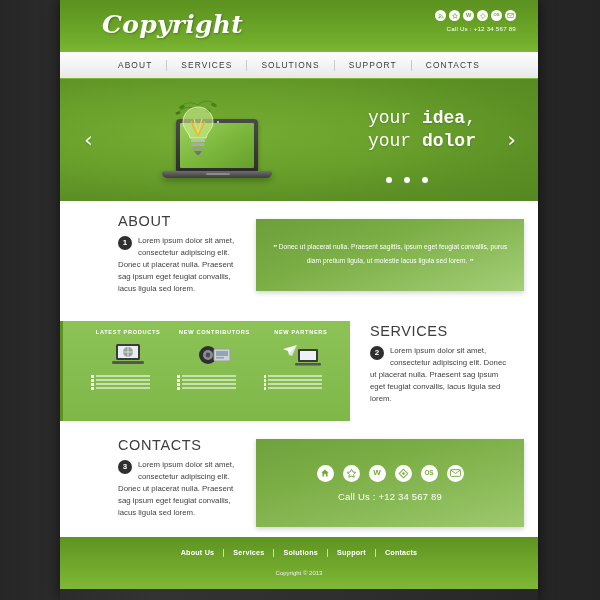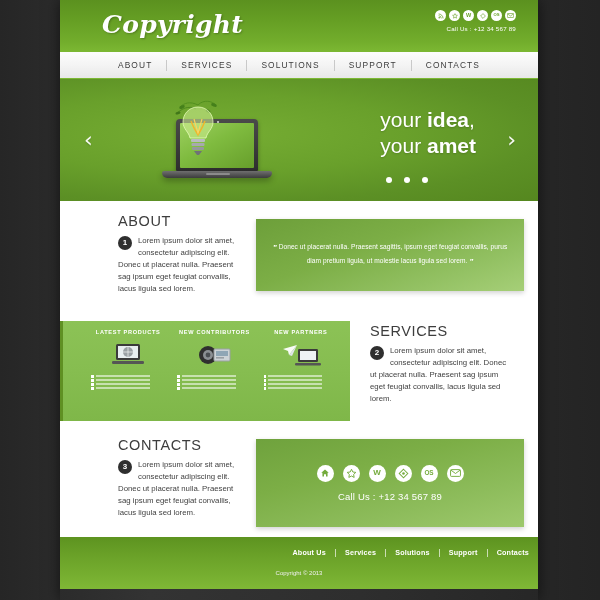--- a/index.html
+++ b/index.html
@@ -66,23 +66,24 @@
   }
   .hero-arrow{
     position:absolute; top:50%; transform:translateY(-50%);
     color:#fff; font-size:22px; line-height:1; opacity:.95;
     font-family:"DejaVu Sans", sans-serif;
     text-shadow:0 1px 2px rgba(0,0,0,.2);
   }
   .hero-arrow.left{ left:24px; }
   .hero-arrow.right{ right:22px; }
   .hero-text{
-    position:absolute; right:62px; top:28px; text-align:left;
-    color:#ffffff; font-size:21px; line-height:1.25;
+    position:absolute; right:62px; top:28px; text-align:center;
+    color:#ffffff; font-size:18px; line-height:1.25;
     text-shadow:0 1px 2px rgba(0,0,0,.18);
+    font-family:Liberation Mono, monospace;
   }
   .hero-text b{ font-weight:bold; }
   .hero-dots{ position:absolute; right:110px; bottom:18px; display:flex; gap:12px; }
   .hero-dots i{ width:6px;height:6px;border-radius:50%;background:#fff;display:block; }
 
   
   .illus{ position:absolute; left:88px; top:8px; width:130px; height:110px; }
   .lid{
     position:absolute; left:28px; top:32px; width:82px; height:52px;
     background:linear-gradient(180deg,#4a4a4a,#2e2e2e);
@@ -173,21 +174,21 @@
     color:#74ab3c; font-size:8px; font-weight:bold; line-height:1;
   }
   .con-call{ color:#ffffff; font-size:9.5px; letter-spacing:.2px; }
 
   
   .footer{
     position:relative; height:52px;
     background:linear-gradient(180deg,#5d9320 0%,#6aa128 35%,#75ad2f 70%,#7fb836 100%);
     text-align:center; padding-top:11px;
   }
-  .fnav{ display:flex; align-items:center; justify-content:flex-end; }
+  .fnav{ display:flex; align-items:center; justify-content:center; }
   .fnav a{
     color:#ffffff; font-size:7.2px; font-weight:bold; text-decoration:none; padding:0 9px;
     letter-spacing:.2px;
   }
   .fnav .fsep{ width:1px;height:8px;background:rgba(255,255,255,.65); }
   .copy{ margin-top:13px; color:#f0f0f0; font-size:6px; }
 </style>
 </head>
 <body>
 
@@ -268,21 +269,21 @@
         <path d="M20 20 L24 34 L28 20" stroke="#ffd35c" stroke-width="1.1" fill="none"></path>
         <rect x="17" y="40" width="14" height="3" rx="1" fill="#b9bcc0"></rect>
         <rect x="17.5" y="44" width="13" height="3" rx="1" fill="#a7aaae"></rect>
         <rect x="18" y="48" width="12" height="3" rx="1" fill="#96999d"></rect>
         <path d="M20 52 L28 52 L25 56 L23 56 Z" fill="#6f7276"></path>
       </svg>
     </div>
 
     <div class="hero-text">
       <div><span>your </span><b>idea</b><span>,</span></div>
-      <div><span>your </span><b>amet</b></div>
+      <div><span>your </span><b>dolor</b></div>
     </div>
 
     <div class="hero-dots">
       <i></i>
       <i></i>
       <i></i>
     </div>
   </div>
 
   <div class="about-wrap">

